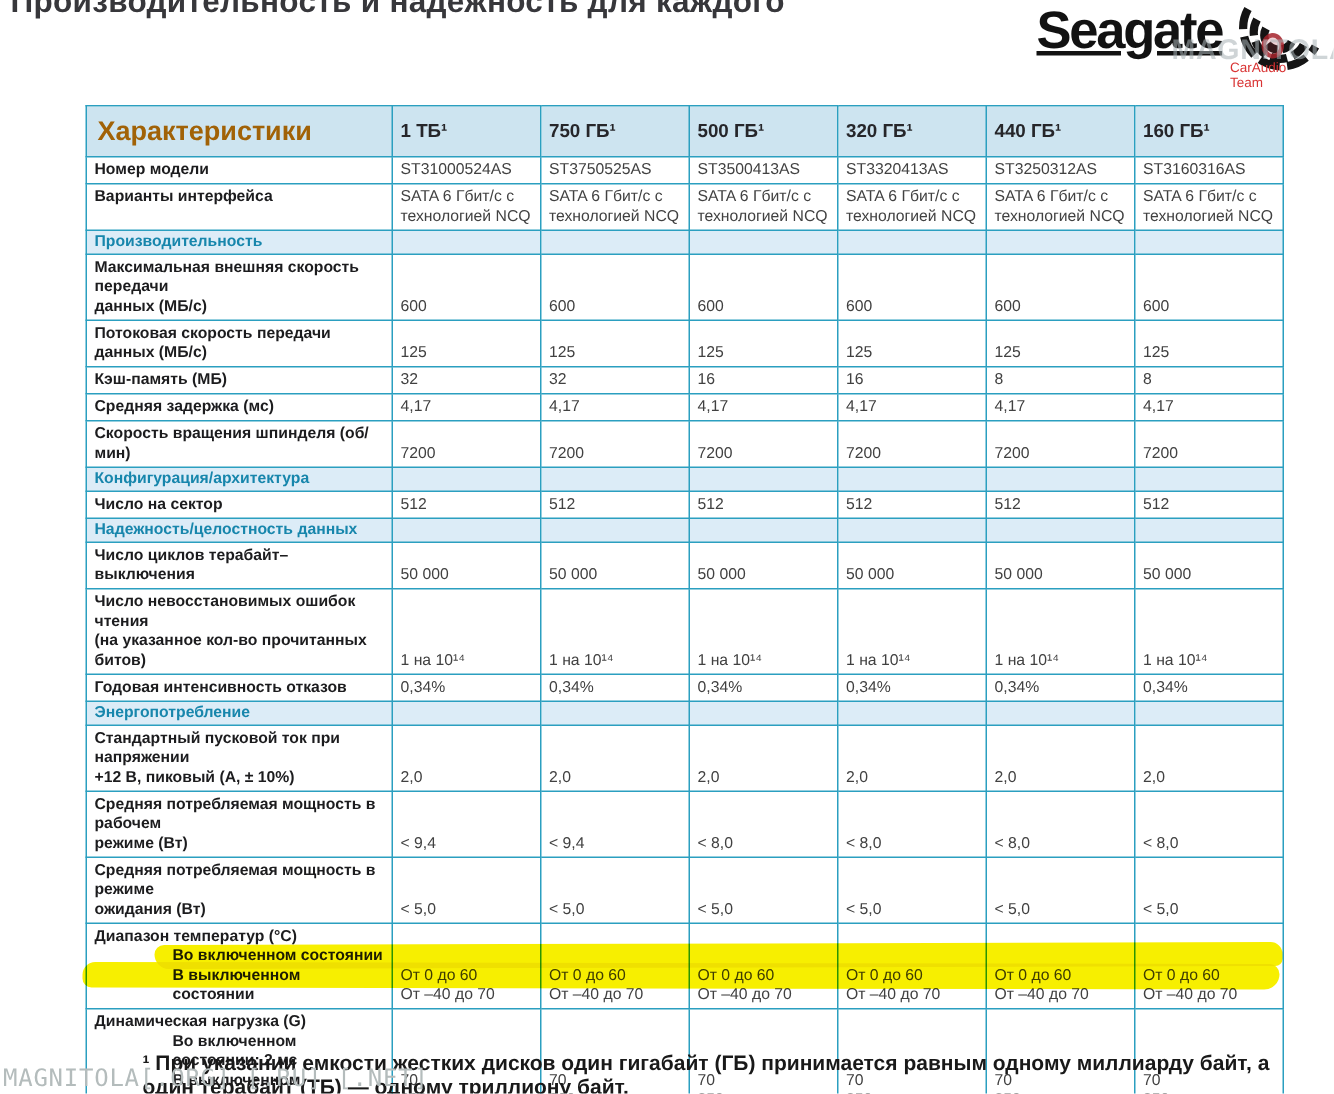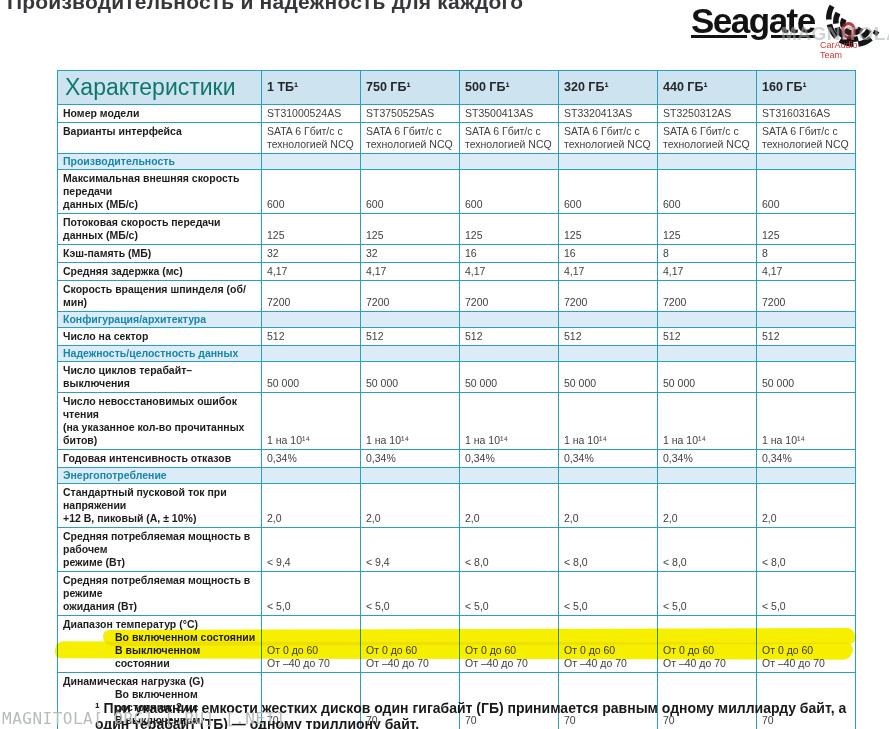--- a/index.html
+++ b/index.html
@@ -20,21 +20,21 @@
   .wm-team { position:absolute; left:820px; top:40px; font-size:9px; font-weight:normal; color:#d93434; z-index:7; }
   .wm-blob { position:absolute; left:841px; top:22px; width:15px; height:17px; border:3px solid #a5232b; border-radius:50%; background:rgba(185,45,55,0.25); opacity:0.85; z-index:5; }
   .wm-bottom { position:absolute; left:2px; top:709px; font-family:"DejaVu Sans Mono", monospace; font-size:16px; color:#b4bcbc; letter-spacing:0.5px; }
 
   
   .table-wrap { position:absolute; left:57px; top:70px; width:800px; }
   table { border-collapse:collapse; table-layout:fixed; width:798px; }
   th, td { border:1px solid #2b9fc0; padding:2px 4px 2px 5px; font-size:10.5px; line-height:13px; vertical-align:top; overflow:hidden; }
   thead tr { height:34px; }
   thead th { background:#cde4f0; vertical-align:middle; text-align:left; }
-  th.corner { font-size:23px; font-weight:normal; color:#0f766e; padding-left:7px; }
+  th.corner { font-size:18px; font-weight:bold; color:#a16207; padding-left:7px; }
   th.col-h { font-size:12.5px; font-weight:bold; color:#26262a; }
   tr.r-s { height:18px; }
   tr.r-d { height:27px; }
   tr.r-g { height:42px; }
   tr.sec { height:14px; }
   tr.sec td { background:#dcecf7; color:#1786ac; font-weight:bold; padding-top:1px; padding-bottom:1px; }
   td.lbl { font-weight:bold; color:#1c1c1e; white-space:pre-line; }
   td.val { color:#414141; vertical-align:bottom; white-space:pre-line; }
   .g-title { font-weight:bold; }
   .g-sub { font-weight:bold; padding-left:6px;margin-left:46px; }

